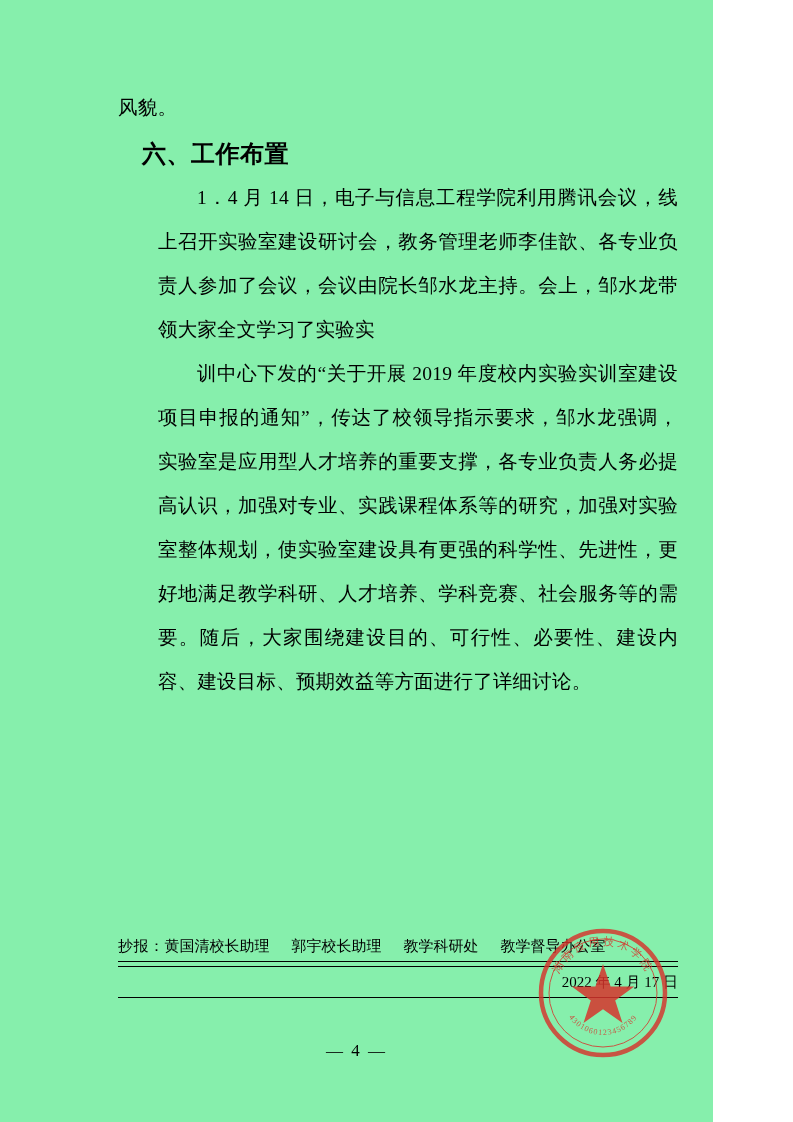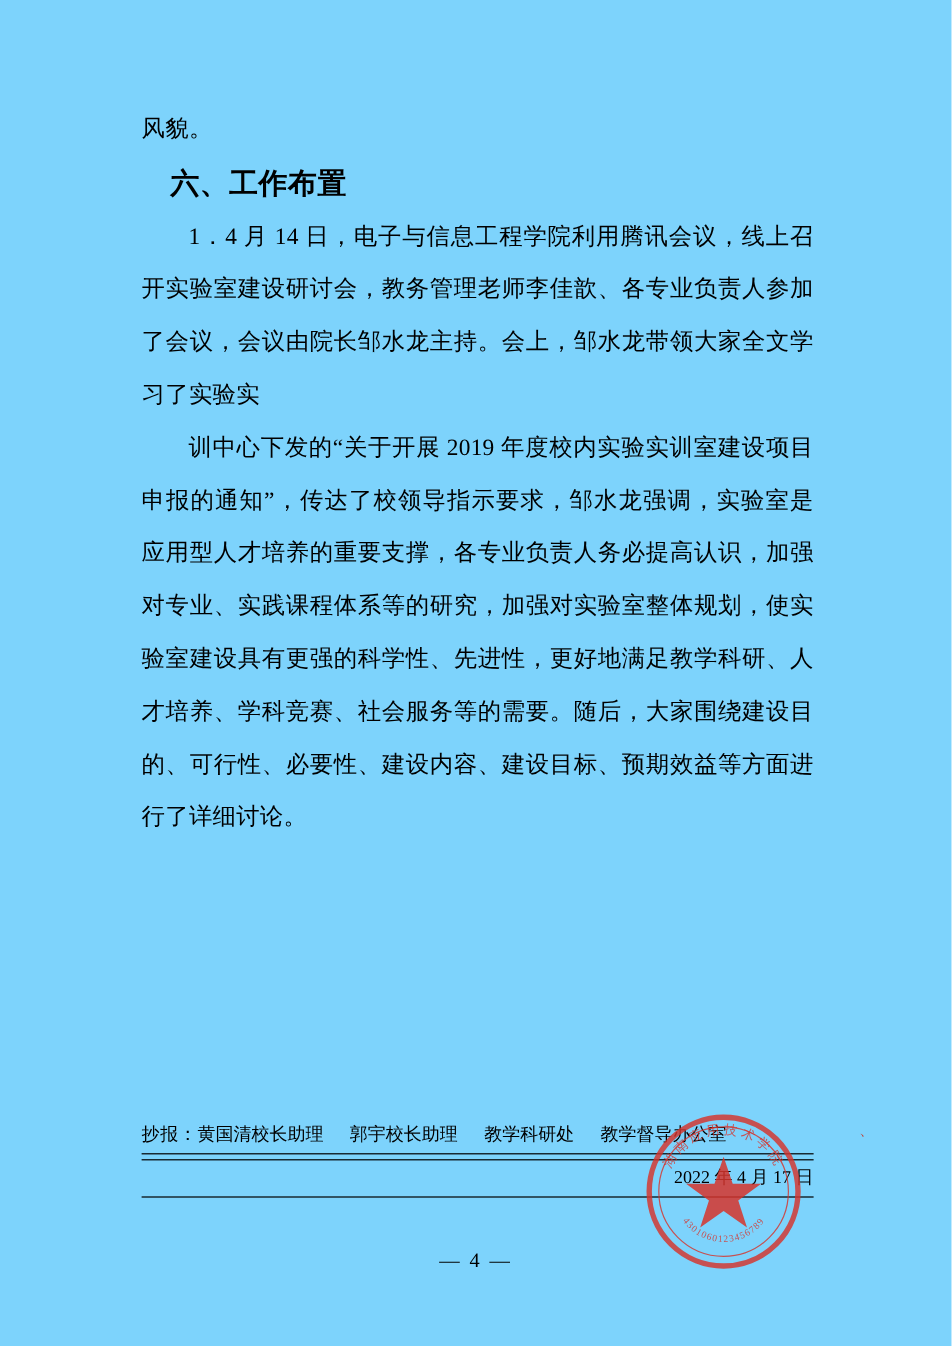--- a/index.html
+++ b/index.html
@@ -6,41 +6,42 @@
     margin: 0;
     padding: 0;
     background: #ffffff;
   }
   body {
     font-family: "Liberation Serif", "DejaVu Serif", serif;
     color: #000000;
   }
   .page {
     position: relative;
-    width: 793px;
+    width: 713px;
     height: 1122px;
-    background: #7dd3fc;
+    background: #86efac;
     overflow: hidden;
   }
   .content {
     position: absolute;
     left: 118px;
     top: 86px;
     width: 560px;
   }
   .doc-p {
     font-size: 19.5px;
     line-height: 44px;
     text-align: justify;
     text-justify: inter-ideograph;
     margin: 0;
     letter-spacing: 0.2px;
   }
   .doc-p.indent {
     text-indent: 2em;
+    margin-left: 40px;
   }
   .heading {
     font-size: 24px;
     line-height: 44px;
     font-weight: bold;
     margin: 0;
     text-indent: 1em;
     letter-spacing: 0.5px;
   }
   .gap-small { height: 2px; }

